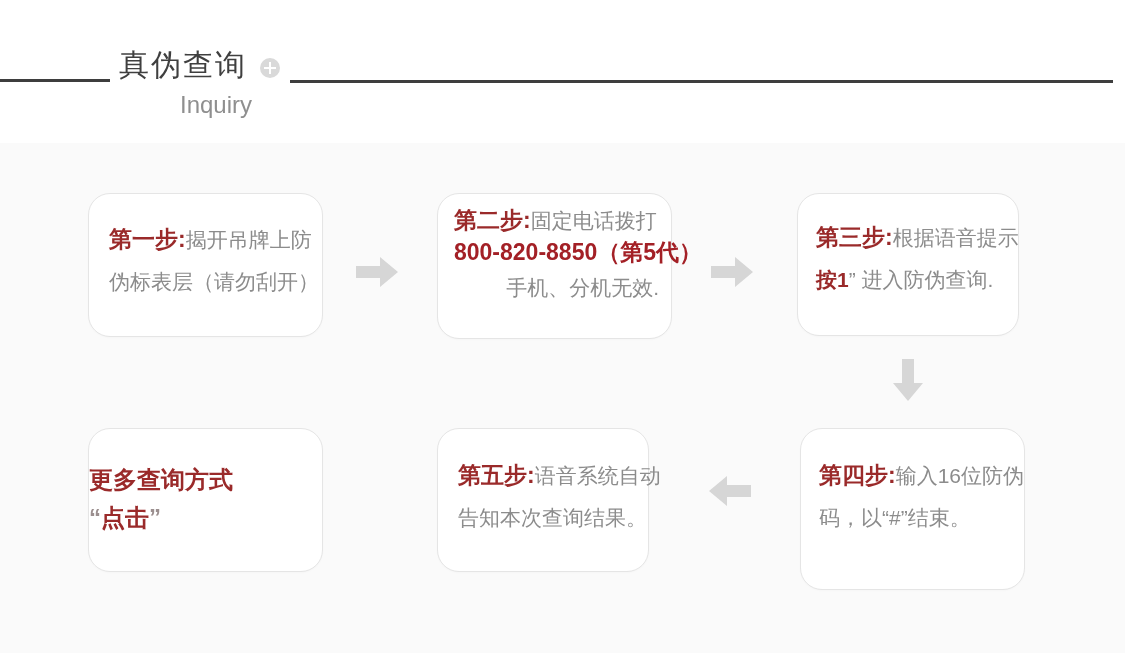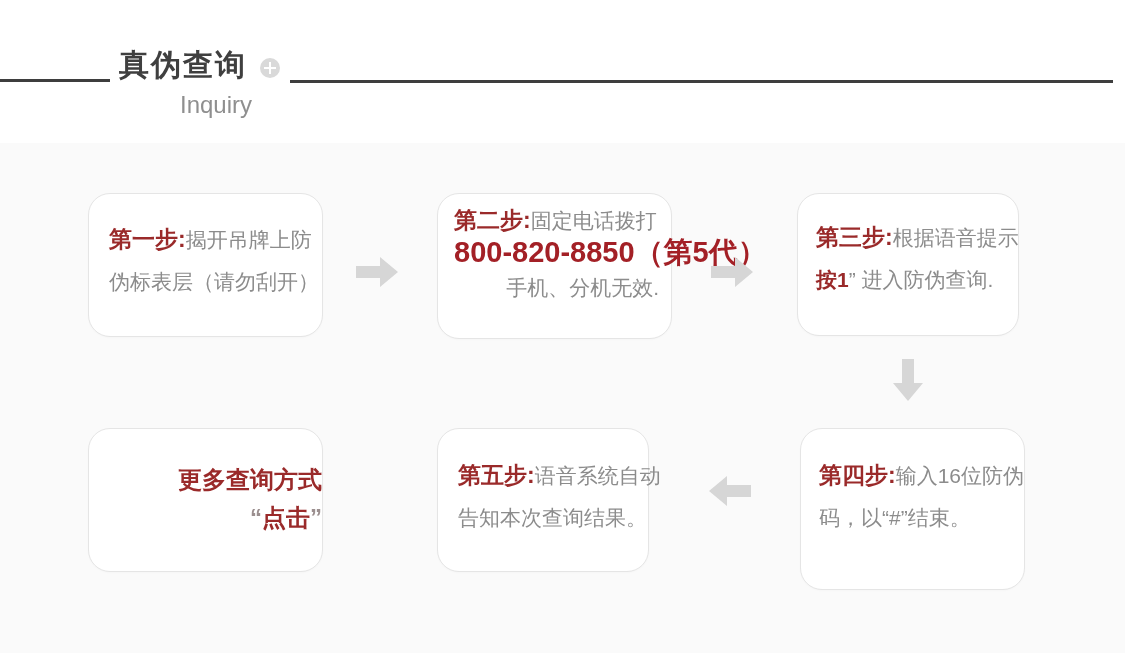--- a/index.html
+++ b/index.html
@@ -13,21 +13,21 @@
   
   .content-bg {
     position: absolute; left: 0; top: 143px; width: 1125px; height: 510px;
     background: #fafafa;
   }
   .hdr-line { position: absolute; height: 3px; background: #3e3e3e; }
   .hdr-line-left  { left: 0;   top: 79px; width: 110px; }
   .hdr-line-right { left: 290px; top: 80px; width: 823px; }
   .hdr-title {
     position: absolute; left: 119px; top: 49px;
-    font-size: 30px; font-weight: bold; color: #3f3f3f; letter-spacing: 2px;
+    font-size: 30px; font-weight: normal; color: #3f3f3f; letter-spacing: 2px;
     line-height: 32px; white-space: nowrap;
   }
   .hdr-sub {
     position: absolute; left: 180px; top: 92px;
     font-size: 24px; color: #8f8f8f; line-height: 26px;
   }
   .plus-badge {
     position: absolute; left: 260px; top: 58px; width: 20px; height: 20px;
     border-radius: 50%; background: #d9d9d9;
   }
@@ -40,36 +40,36 @@
   
   .box {
     position: absolute; background: #ffffff;
     border: 1px solid #e5e5e5; border-radius: 22px;
     box-shadow: 0 1px 2px rgba(0,0,0,0.02);
   }
   .box .pad { position: absolute; left: 20px; right: 12px; }
   .step-label { color: #9a2a2a; font-weight: bold; font-size: 23px; }
   .gray-text  { color: #8c8c8c; font-size: 21px; }
   .red-text   { color: #9a2a2a; font-weight: bold; font-size: 21px; }
-  .phone-line { color: #a32026; font-weight: bold; font-size: 29px; line-height: 27px; white-space: nowrap; }
+  .phone-line { color: #a32026; font-weight: bold; font-size: 23px; line-height: 27px; white-space: nowrap; }
   .line { line-height: 40px; white-space: nowrap; }
 
   #box-step1 { left: 88px;  top: 193px; width: 235px; height: 144px; }
   #box-step2 { left: 437px; top: 193px; width: 235px; height: 146px; }
   #box-step3 { left: 797px; top: 193px; width: 222px; height: 143px; }
   #box-step4 { left: 800px; top: 428px; width: 225px; height: 162px; }
   #box-step5 { left: 437px; top: 428px; width: 212px; height: 144px; }
   #box-more  { left: 88px;  top: 428px; width: 235px; height: 144px; }
 
   #box-step1 .pad { top: 25px; }
   #box-step2 .pad { top: 10px; left: 16px; }
   #box-step3 .pad { top: 23px; left: 18px; }
   #box-step4 .pad { top: 26px; left: 18px; }
   #box-step5 .pad { top: 26px; }
-  #box-more  .pad { top: 32px; left: 0; right: 0; text-align: right; }
+  #box-more  .pad { top: 32px; left: 0; right: 0; text-align: left; }
 
   #box-step2 .line-first { line-height: 32px; white-space: nowrap; }
   #box-step2 .note { line-height: 32px; margin-top: 6px; text-align: right; }
 
   .more-line { line-height: 38px; font-size: 24px; font-weight: bold; color: #9a2a2a; }
   .more-quote { color: #9b8f8f; font-weight: bold; font-size: 24px; }
 
   
   .arrow { position: absolute; }
   .arrow svg { display: block; }

